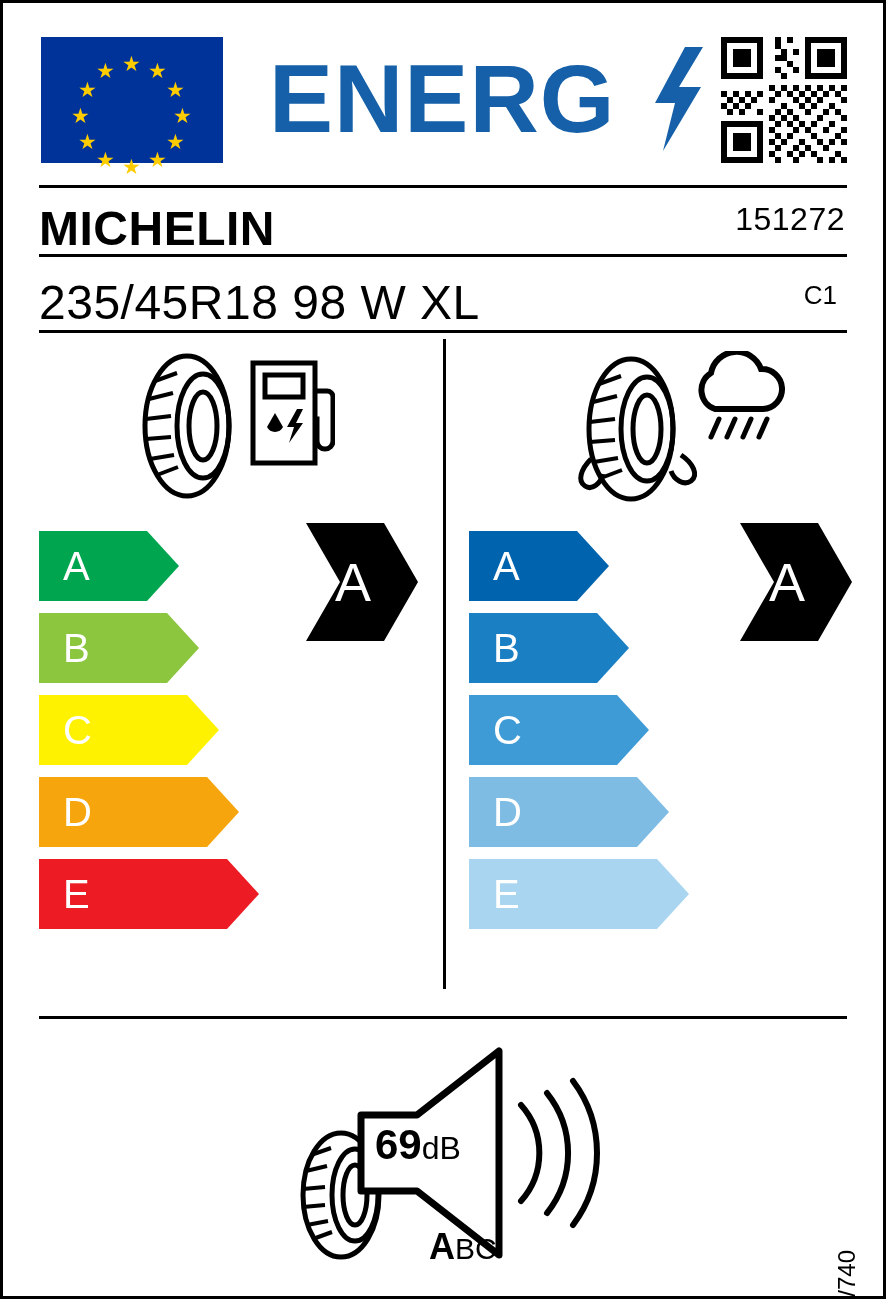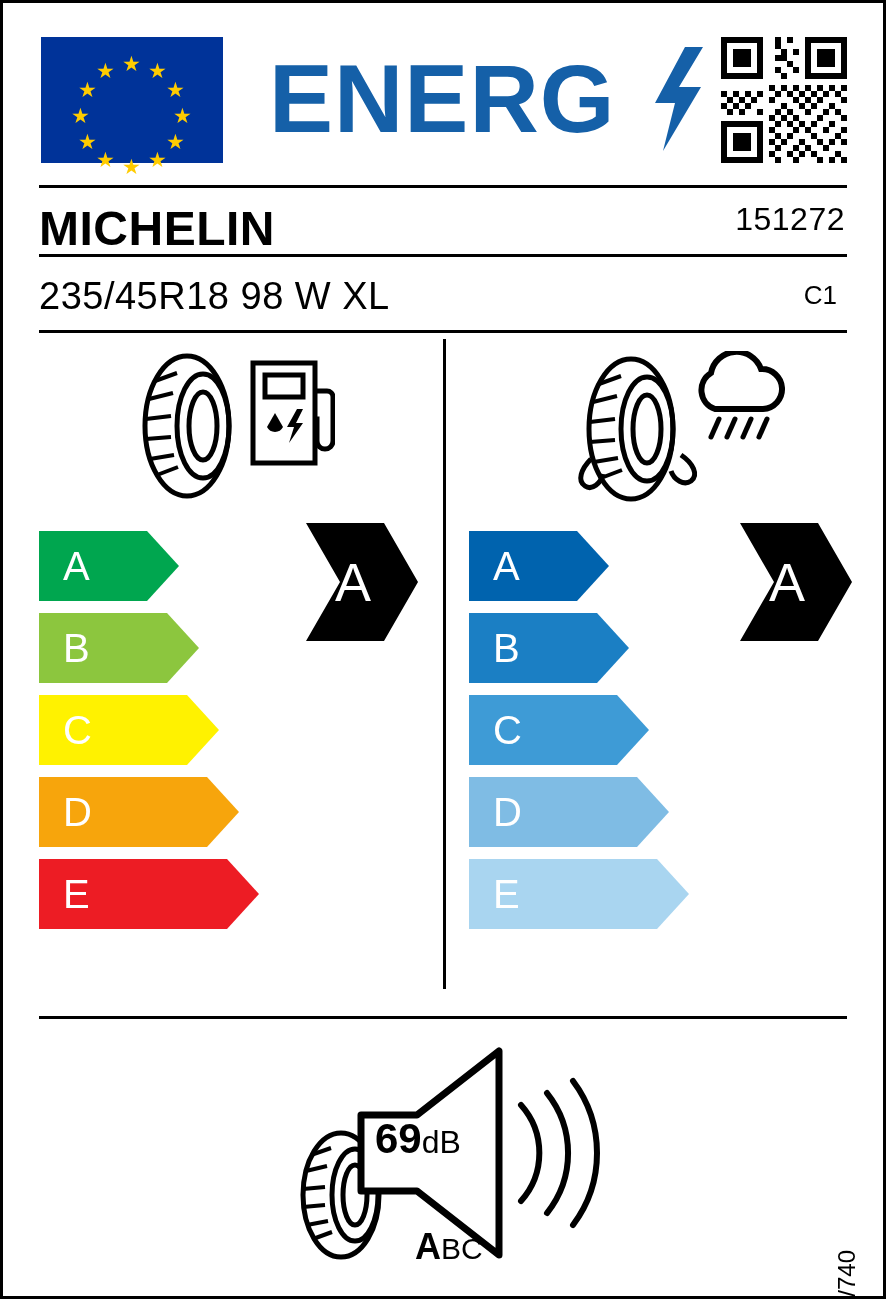--- a/index.html
+++ b/index.html
@@ -93,21 +93,21 @@
     position: absolute;
     right: 38px;
     top: 198px;
     font-size: 32px;
     letter-spacing: 0.5px;
   }
   .tyre-size {
     position: absolute;
     left: 36px;
     top: 272px;
-    font-size: 38px;
+    font-size: 48px;
     letter-spacing: 0.5px;
   }
   .tyre-class {
     position: absolute;
     right: 46px;
     top: 277px;
     font-size: 26px;
   }
 
   
@@ -178,32 +178,32 @@
   #noise-area {
     position: absolute;
     left: 280px;
     top: 1040px;
     width: 330px;
     height: 230px;
   }
   .noise-db {
     position: absolute;
     left: 92px;
-    top: 72px;
+    top: 78px;
     font-size: 42px;
     font-weight: bold;
     letter-spacing: 0px;
   }
   .noise-db .unit {
     font-size: 32px;
     font-weight: normal;
   }
   .noise-class {
     position: absolute;
-    left: 132px;
+    left: 146px;
     top: 183px;
     font-size: 34px;
   }
   .noise-class .active {
     font-weight: bold;
     font-size: 36px;
   }
   .noise-class .inactive {
     font-weight: normal;
     font-size: 30px;

